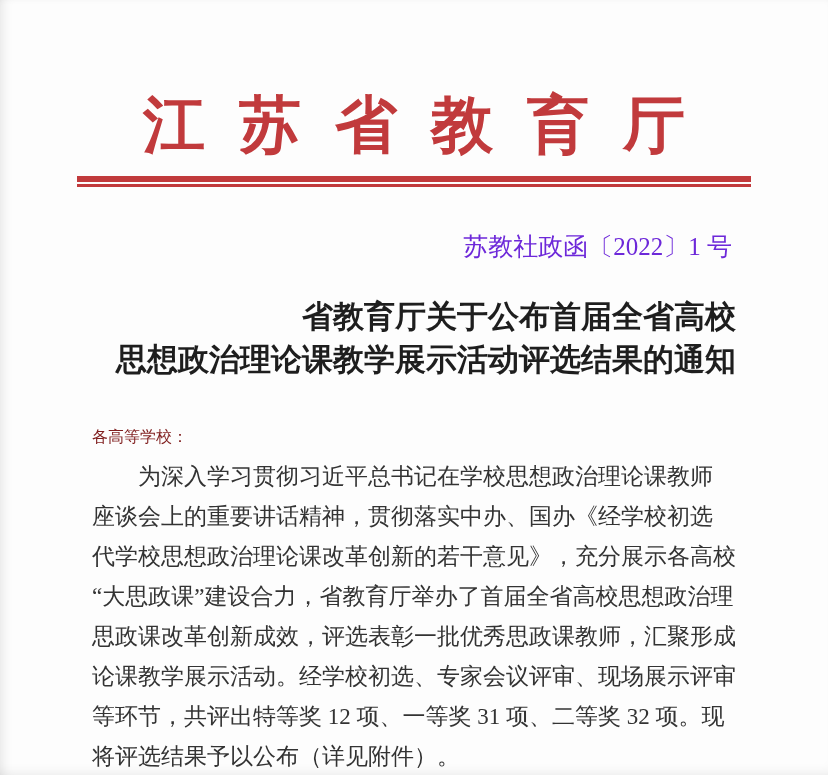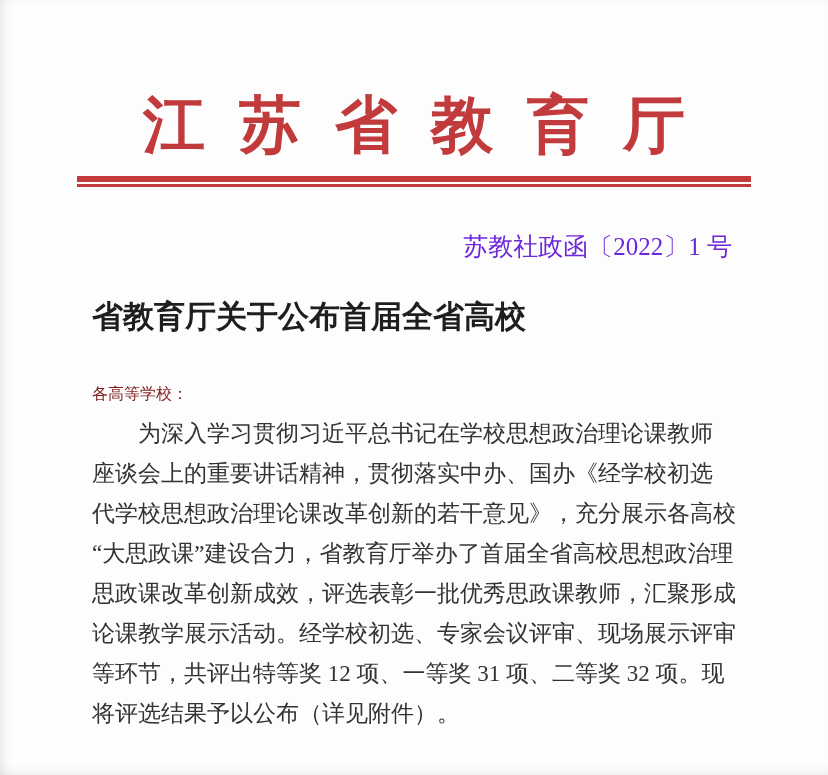--- a/index.html
+++ b/index.html
@@ -46,21 +46,21 @@
     text-align: right;
     padding-right: 4px;
     font-size: 25px;
     line-height: 30px;
     color: #6d28d9;
     white-space: nowrap;
   }
 
   .title {
     margin-top: 33px;
-    text-align: left;
+    text-align: right;
     font-family: "Liberation Sans", "DejaVu Sans", sans-serif;
     font-weight: 700;
     font-size: 31px;
     line-height: 43px;
     color: #1e1e1e;
   }
   .title .title-line { display: block; white-space: nowrap; }
 
   .salutation {
     margin-top: 36px;
@@ -85,20 +85,21 @@
     <div class="bar-thick"></div>
     <div class="bar-thin"></div>
   </div>
 
   <div class="content">
 
     <div class="doc-number">苏教社政函〔2022〕1 号</div>
 
     <h1 class="title">
       <span class="title-line">省教育厅关于公布首届全省高校</span>
+      <span class="title-line">思想政治理论课教学展示活动评选结果的通知</span>
     </h1>
 
     <div class="salutation">各高等学校：</div>
 
     <div class="body-text">
         <div class="body-line">为深入学习贯彻习近平总书记在学校思想政治理论课教师</div>
         <div class="body-line">座谈会上的重要讲话精神，贯彻落实中办、国办《经学校初选</div>
         <div class="body-line">代学校思想政治理论课改革创新的若干意见》，充分展示各高校</div>
         <div class="body-line">“大思政课”建设合力，省教育厅举办了首届全省高校思想政治理</div>
         <div class="body-line">思政课改革创新成效，评选表彰一批优秀思政课教师，汇聚形成</div>

